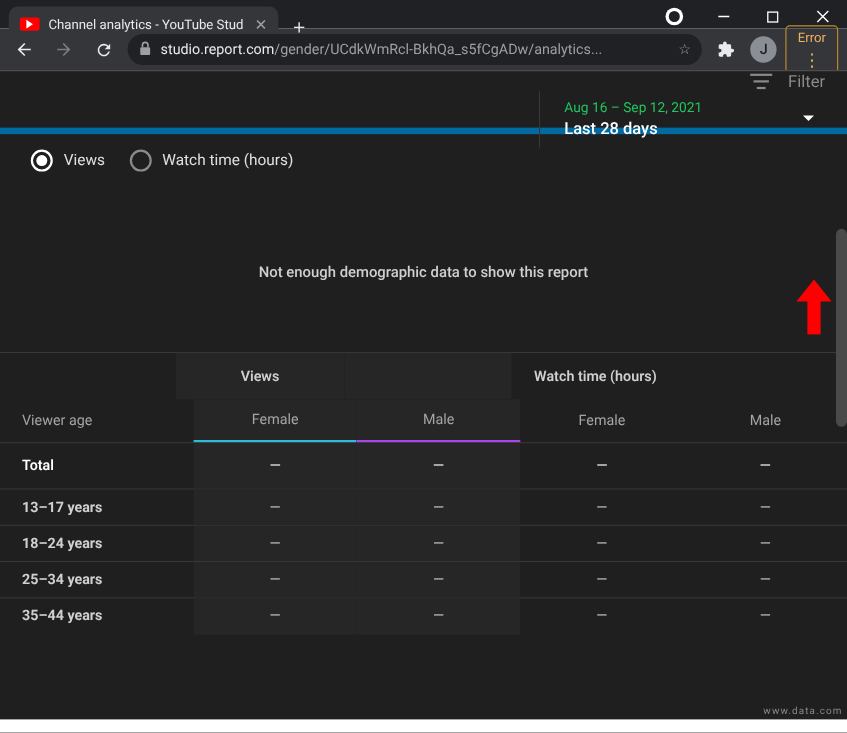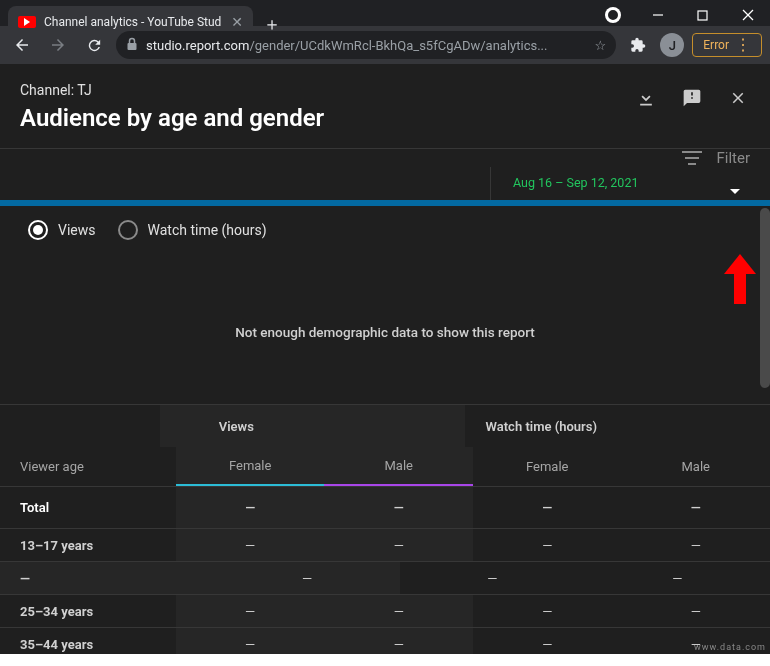--- a/index.html
+++ b/index.html
@@ -54,21 +54,21 @@
   flex: 1; height: 28px; background: #202124;
   border-radius: 14px; display: flex; align-items: center;
   padding: 0 10px; color: #9aa0a6; font-size: 13px; gap: 8px;
 }
 .lock { color: #9aa0a6; font-size: 12px; }
 .url { color: #e8eaed; white-space: nowrap; overflow: hidden; }
 .url .dim { color: #9aa0a6; }
 .star { margin-left: auto; color: #9aa0a6; cursor: pointer; }
 .ext-icon { width: 28px; height: 28px; display: flex; align-items: center; justify-content: center; color: #e8eaed; cursor: pointer; }
 .avatar { width: 24px; height: 24px; border-radius: 50%; background: #8a8f96; color: #202124; display: flex; align-items: center; justify-content: center; font-size: 13px; font-weight: 500; }
-.error-pill { border: 1px solid #c58e2b; color: #f0b35b; font-size: 12px; padding: 3px 10px; border-radius: 4px; display: flex; align-items: center; gap: 6px; cursor: pointer; }
+.error-pill { border: 1px solid #c58e2b; color: #f0b35b; font-size: 12px; padding: 3px 10px; border-radius: 4px; display: flex; align-items: center; gap: 6px; cursor: pointer; flex-direction: column; }
 .error-pill .dots { color: #f0b35b; font-size: 16px; line-height: 1; }
 
 
 .content { height: 590px; background: #1f1f1f; color: #fff; position: relative; overflow: hidden; }
 .header {
   display: flex; align-items: flex-start; padding: 18px 20px 16px 20px;
 }
 .header-left { flex: 1; }
 .channel { font-size: 14px; color: #e0e0e0; margin-bottom: 6px; }
 .page-title { font-size: 24px; font-weight: 600; }
@@ -190,55 +190,33 @@
       <span>J</span>
     </div>
   <div class="error-pill">
       <span>Error</span>
       <span class="dots">⋮</span>
     </div>
 </div>
 
 <div class="content">
 
-  <div class="header">
-    <div class="header-left">
-      <div class="channel">Channel: TJ</div>
-      <div class="page-title">Audience by age and gender</div>
-    </div>
-    <div class="header-icons">
-      <div class="hicon">
-          <svg width="20" height="20" viewBox="0 0 24 24">
-            <path d="M12 3v10l4-4 1.4 1.4L12 15.8 6.6 10.4 8 9l4 4V3h0zM5 19h14v2H5z" fill="#ccc"></path>
-          </svg>
-        </div>
-      <div class="hicon">
-          <svg width="20" height="20" viewBox="0 0 24 24">
-            <path d="M20 2H4a2 2 0 0 0-2 2v18l4-4h14a2 2 0 0 0 2-2V4a2 2 0 0 0-2-2zM13 13h-2v-2h2v2zm0-4h-2V5h2v4z" fill="#ccc"></path>
-          </svg>
-        </div>
-      <div class="hicon">
-          <svg width="18" height="18" viewBox="0 0 24 24">
-            <path d="M19 6.4 17.6 5 12 10.6 6.4 5 5 6.4 10.6 12 5 17.6 6.4 19 12 13.4 17.6 19 19 17.6 13.4 12z" fill="#ccc"></path>
-          </svg>
-        </div>
-    </div>
-  </div>
 
   <div class="filterbar">
     <div class="filter-left">
       <div class="filter-icon">
           <span></span>
           <span></span>
           <span></span>
         </div>
       <span>Filter</span>
     </div>
     <div class="date-block">
       <div class="date-range">Aug 16 – Sep 12, 2021</div>
+      <div class="date-label">Last 28 days</div>
       <div class="date-caret"></div>
     </div>
   </div>
 
   <div class="tabs">
     <div class="tab-radio">
       <div class="radio checked"></div>
       <span>Views</span>
     </div>
     <div class="tab-radio">
@@ -272,20 +250,21 @@
       <div class="td">—</div>
     </div>
     <div class="tr">
       <div class="td">13–17 years</div>
       <div class="td views-col">—</div>
       <div class="td views-col">—</div>
       <div class="td">—</div>
       <div class="td">—</div>
     </div>
     <div class="tr">
+      <div class="td">18–24 years</div>
       <div class="td views-col">—</div>
       <div class="td views-col">—</div>
       <div class="td">—</div>
       <div class="td">—</div>
     </div>
     <div class="tr">
       <div class="td">25–34 years</div>
       <div class="td views-col">—</div>
       <div class="td views-col">—</div>
       <div class="td">—</div>

